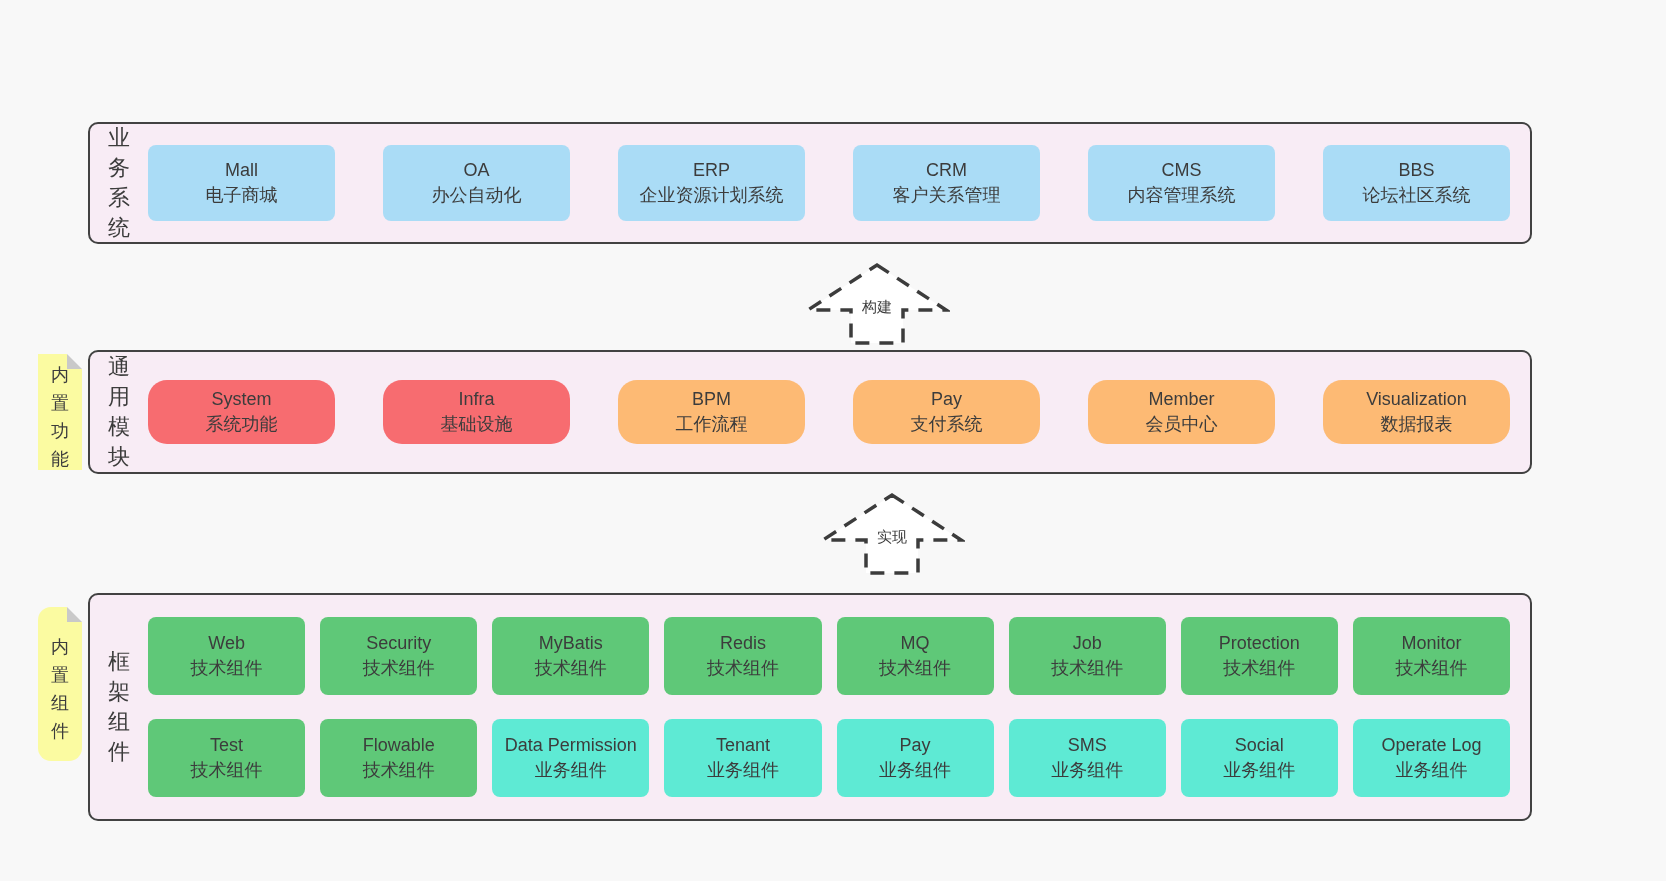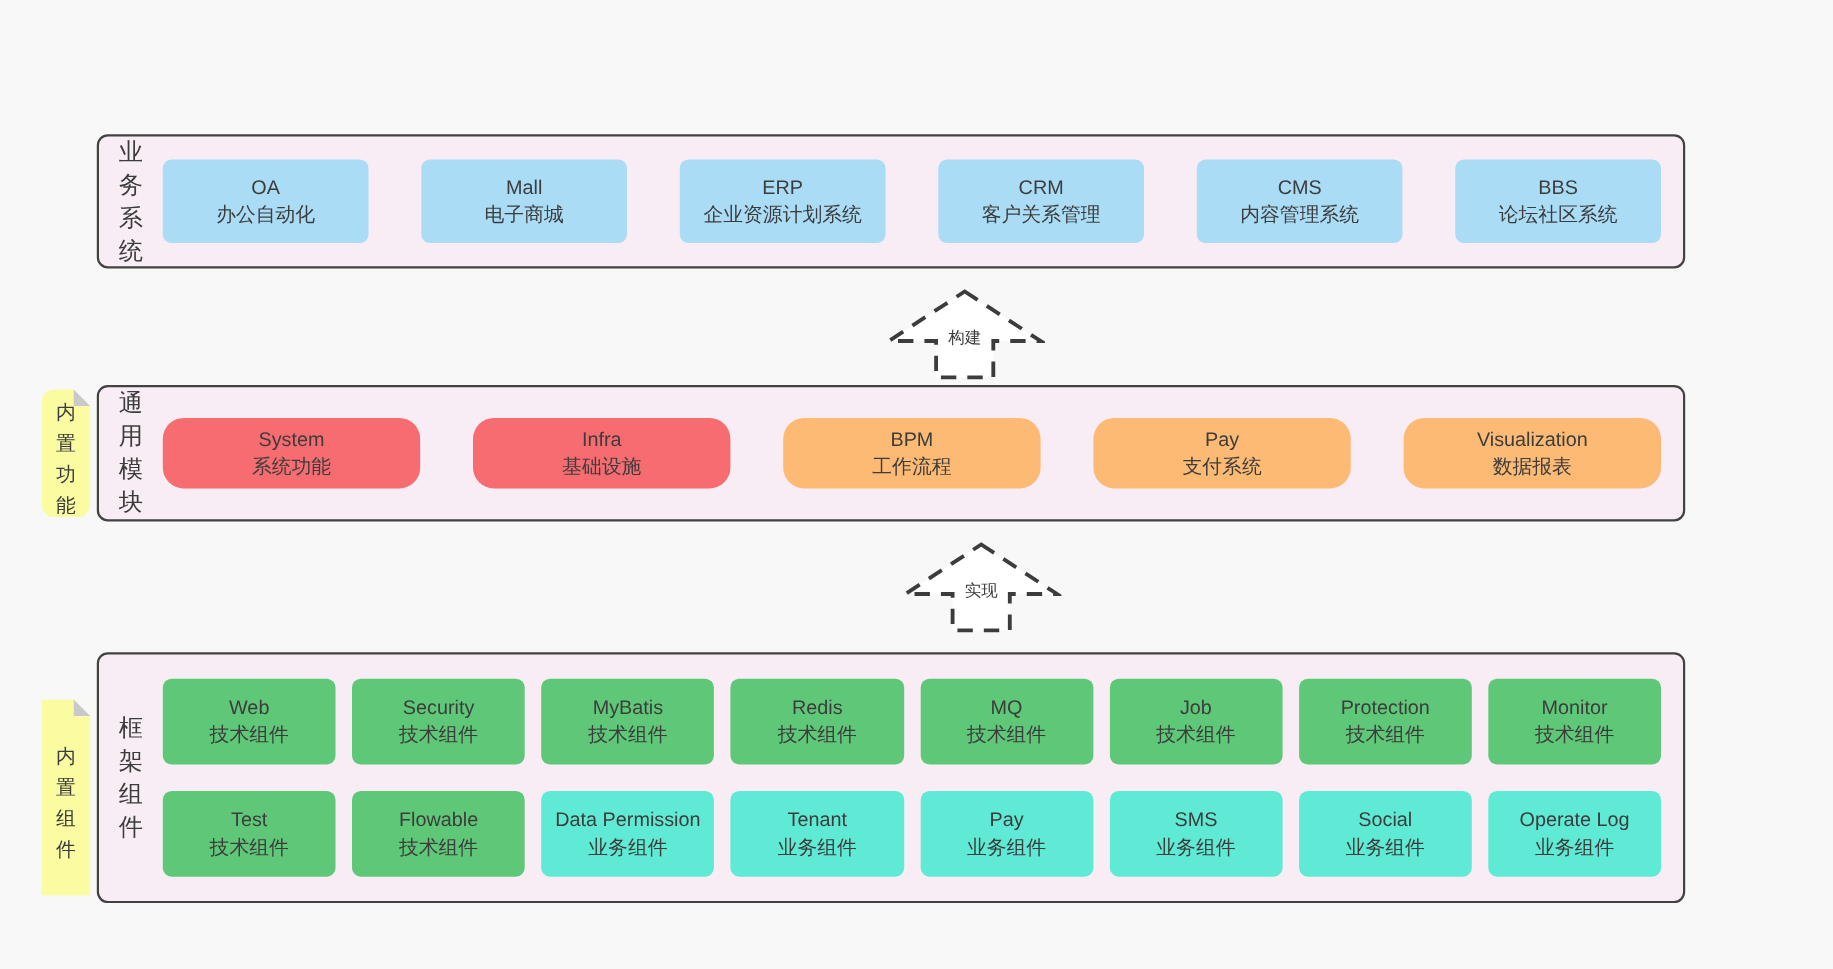--- a/index.html
+++ b/index.html
@@ -37,43 +37,43 @@
   .arrow{position:absolute;width:146px;height:84px;}
   #arrow-build{left:804px;top:262px;}
   #arrow-implement{left:819px;top:492px;}
   .arrow svg{display:block;}
   .arrow-label{position:absolute;left:50%;top:36px;transform:translateX(-50%);
                background:#ffffff;padding:0 3px;font-size:15px;white-space:nowrap;}
 
   
   .sticky{position:absolute;left:38px;width:44px;background:#fbfba1;
           display:flex;align-items:center;justify-content:center;}
-  #note-modules{top:354px;height:116px;border-radius:11px;}
-  #note-components{top:636px;height:178px;}
+  #note-modules{top:354px;height:116px;}
+  #note-components{top:607px;height:154px;border-radius:13px;}
   .sticky .fold{position:absolute;top:0;right:0;width:0;height:0;
                 border-top:15px solid #f8f8f8;border-left:15px solid #c9c9c9;}
   .note-text{width:20px;word-break:break-all;text-align:center;font-size:18px;
              line-height:28px;margin-top:10px;}
 </style>
 </head>
 <body>
 
 <div class="canvas">
 
   <div class="layer" id="layer-business">
     <div class="layer-label">业务系统</div>
     <div class="content">
       <div class="row">
         <div class="box blue">
+          <div>Mall</div>
+          <div>电子商城</div>
+        </div>
+        <div class="box blue">
           <div>OA</div>
           <div>办公自动化</div>
-        </div>
-        <div class="box blue">
-          <div>Mall</div>
-          <div>电子商城</div>
         </div>
         <div class="box blue">
           <div>ERP</div>
           <div>企业资源计划系统</div>
         </div>
         <div class="box blue">
           <div>CRM</div>
           <div>客户关系管理</div>
         </div>
         <div class="box blue">
@@ -114,20 +114,24 @@
         </div>
         <div class="box pink">
           <div>BPM</div>
           <div>工作流程</div>
         </div>
         <div class="box pink">
           <div>Pay</div>
           <div>支付系统</div>
         </div>
         <div class="box pink">
+          <div>Member</div>
+          <div>会员中心</div>
+        </div>
+        <div class="box pink">
           <div>Visualization</div>
           <div>数据报表</div>
         </div>
       </div>
     </div>
   </div>
 
   <div class="arrow" id="arrow-implement">
     <svg width="146" height="84" viewBox="0 0 146 84">
       <polygon points="73,3 142,48 99,48 99,81 47,81 47,48 4,48" fill="#ffffff" stroke="#3c3c3c" stroke-width="3.5" stroke-dasharray="14 10"></polygon>

